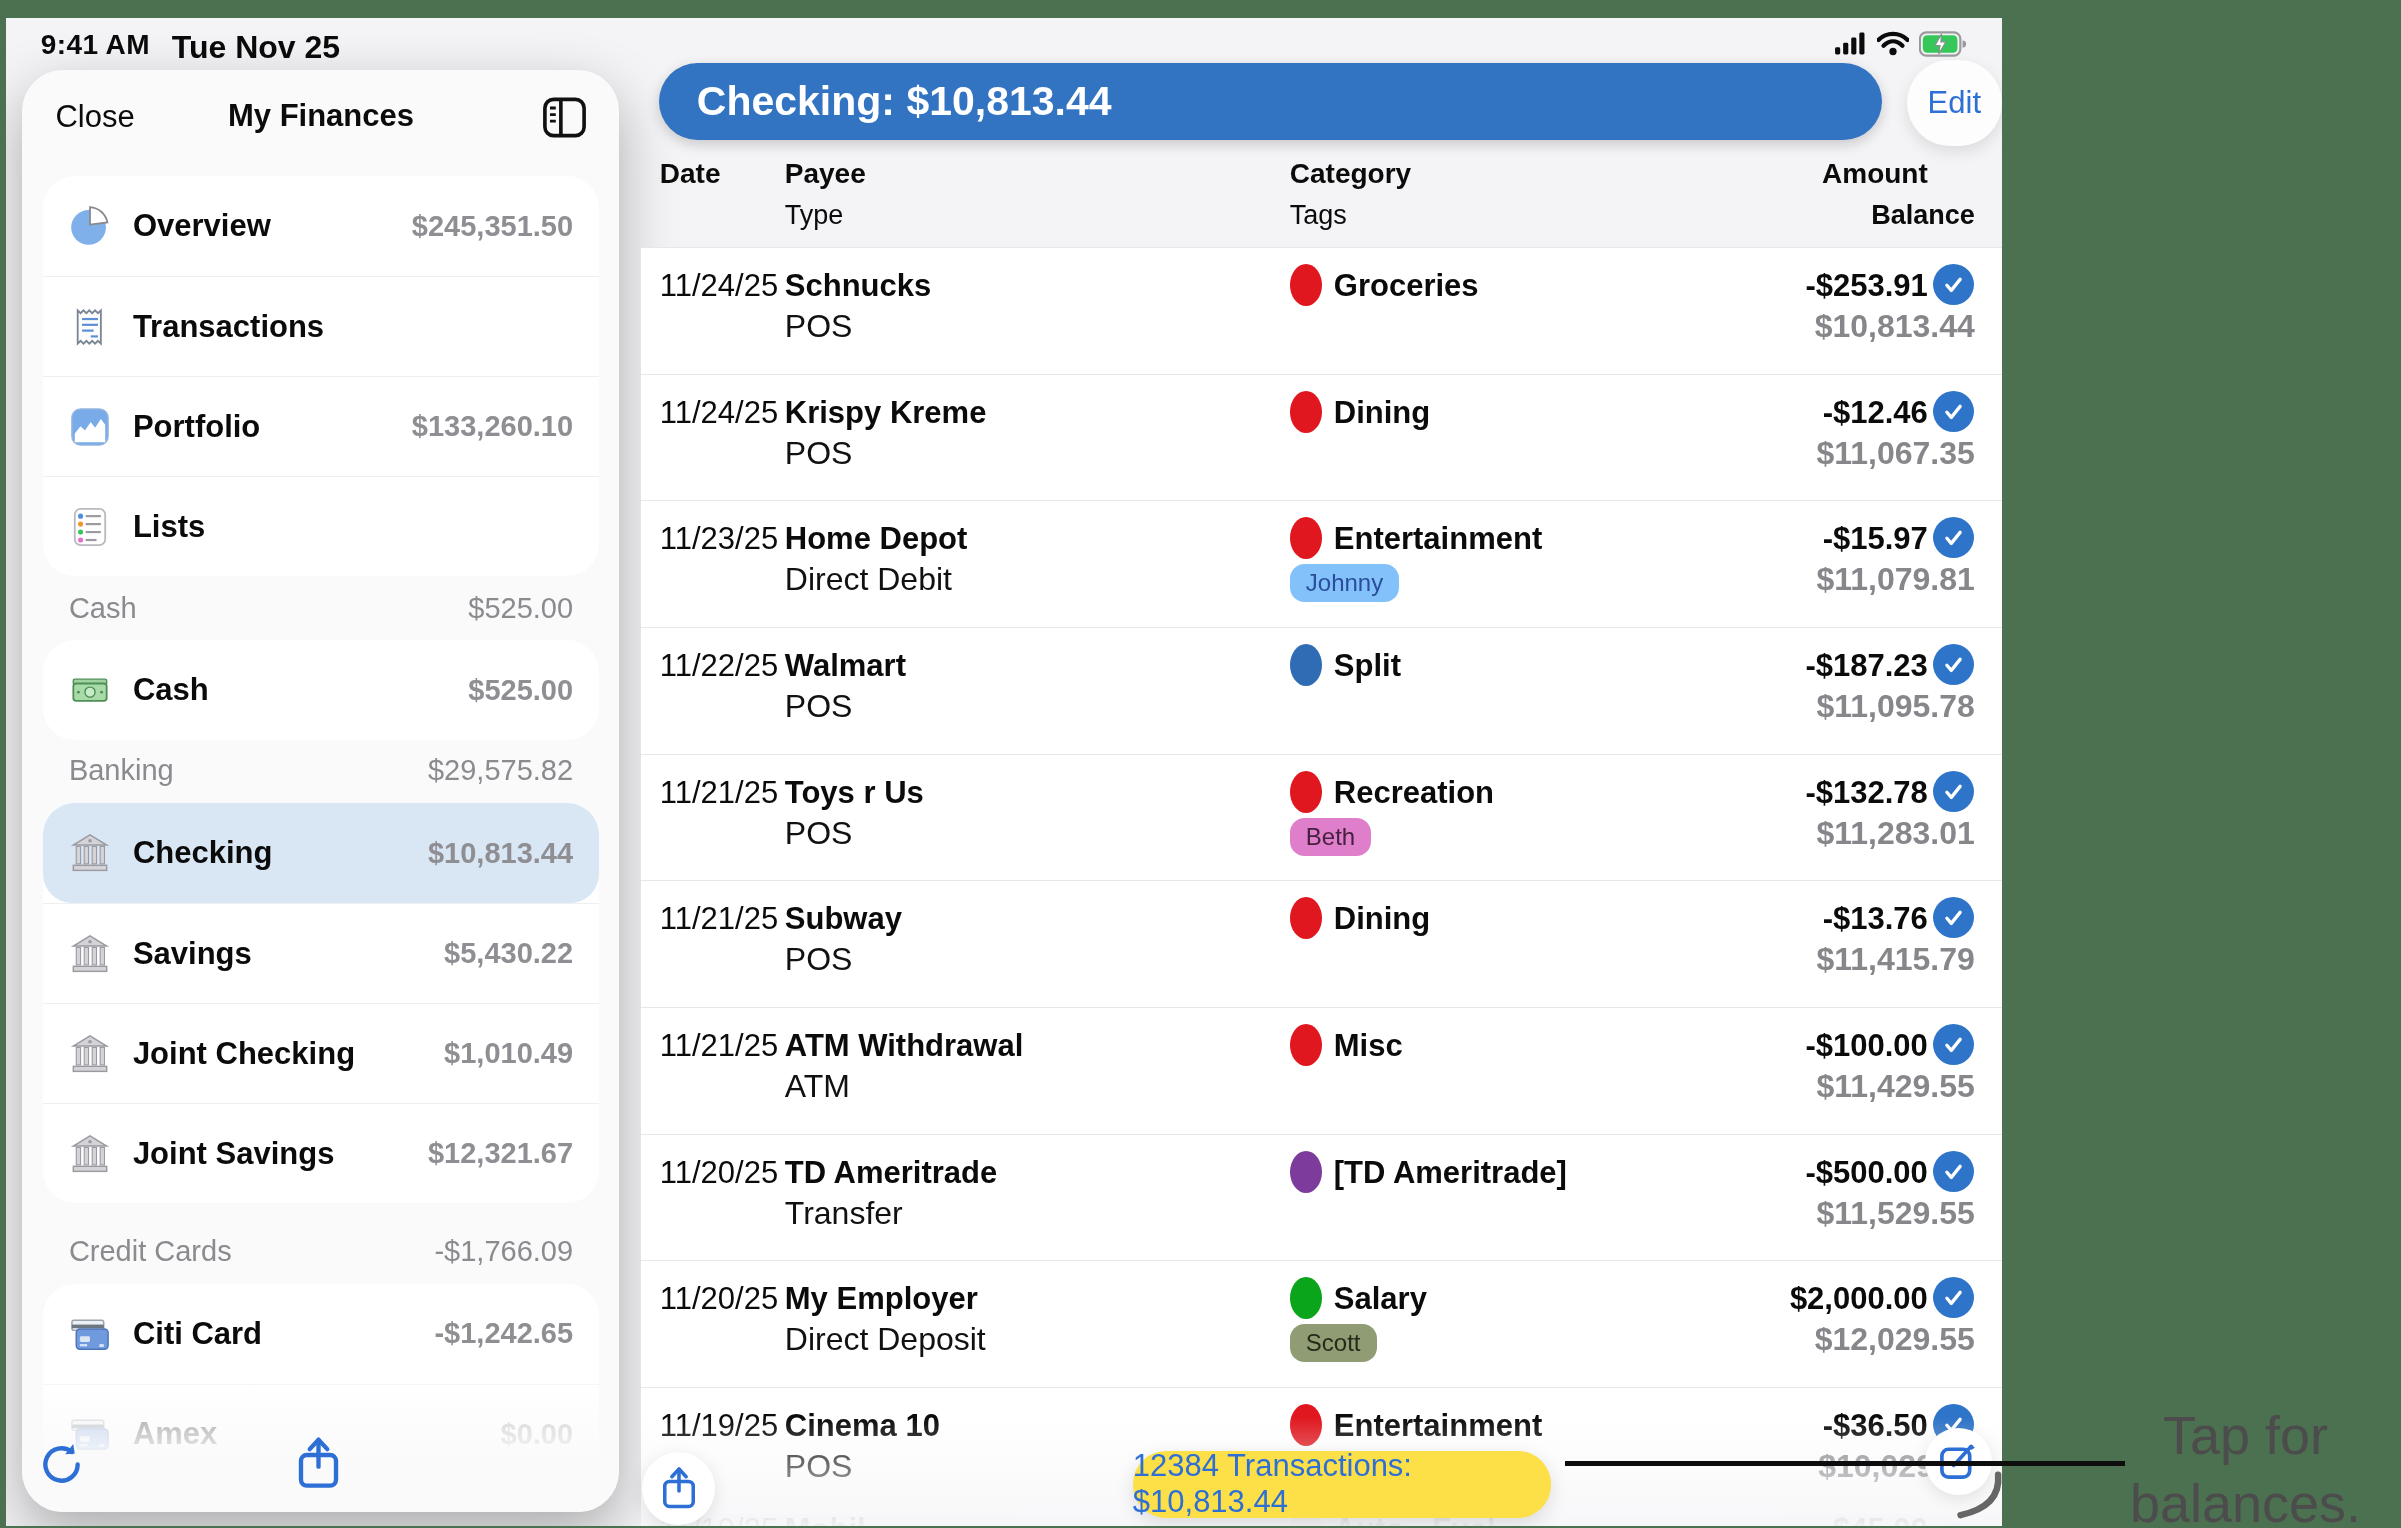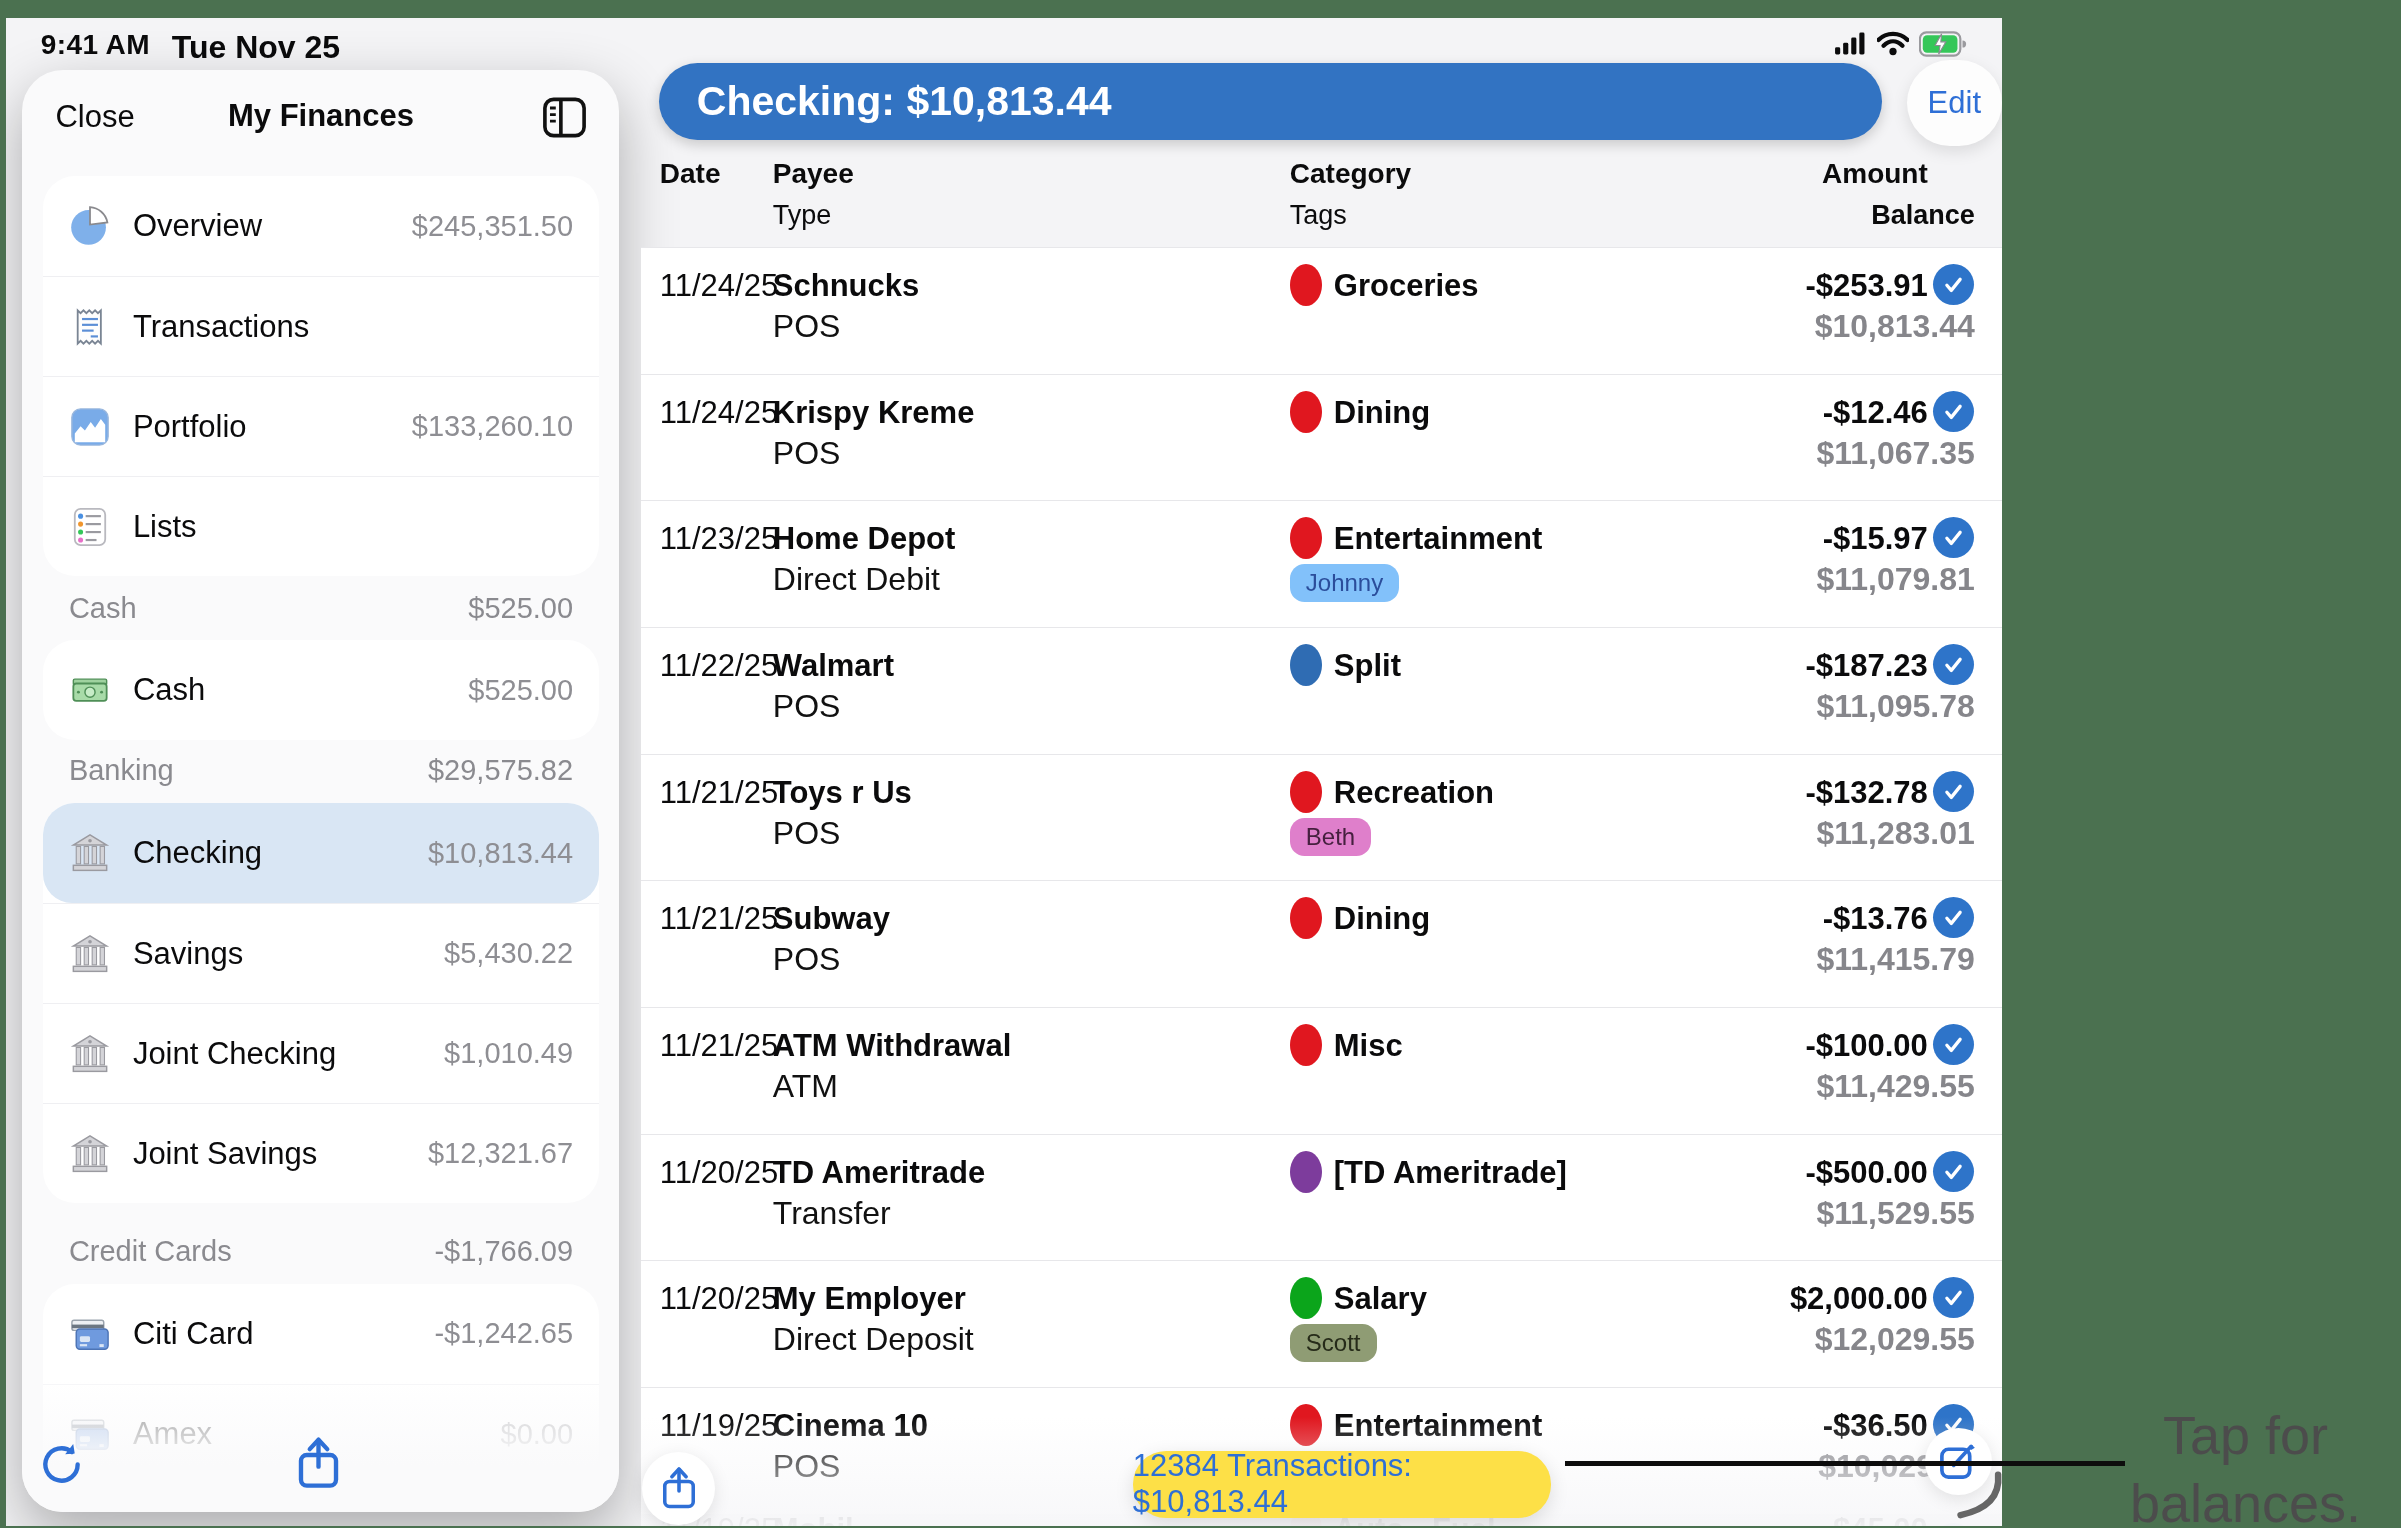--- a/index.html
+++ b/index.html
@@ -17,21 +17,21 @@
   .sidebar { position:absolute; left:16.7px; top:52px; width:597px; height:1442px; background:#fafafb;
              border-radius:41px; box-shadow:0 22px 58px rgba(0,0,0,.30); overflow:hidden; }
   .side-head { position:absolute; left:0; top:0; width:100%; height:95px; }
   .close-btn { position:absolute; left:33px; top:29px; font-size:31px; font-weight:500; }
   .side-title { position:absolute; left:0; top:28px; width:100%; text-align:center; font-size:31px; font-weight:700; }
   .toggle-btn { position:absolute; right:32px; top:25px; width:45px; height:45px; }
   .side-scroll { position:absolute; left:0; top:95px; width:100%; padding:0 20.4px; }
   .sec-label { height:41px; display:flex; align-items:center; padding:0 26px; color:#8a8a8f; font-size:29px; }
   .sec-label .amt { margin-left:auto; }
   .group-card { background:#ffffff; border-radius:32px; overflow:hidden; }
-  .acct-row { height:100px; display:flex; align-items:center; padding:0 26px; position:relative; }
+  .acct-row { height:100px; display:flex; align-items:center; padding:0 26px; position:relative;font-weight:bold; }
   .acct-row + .acct-row { border-top:1.5px solid #efeff2; }
   .acct-row.selected { background:#d9e6f4; border-radius:29px; border-top:none; }
   .acct-row .ic { width:42px; height:42px; flex:0 0 42px; }
   .acct-row .lbl { margin-left:22px; font-size:31px; color:#0b0b0c; }
   .acct-row .amt { margin-left:auto; font-size:29px; color:#8e8e93; }
   .acct-row.faded { opacity:.5; }
   .side-fade { position:absolute; left:0; bottom:0; width:100%; height:131px;
                background:linear-gradient(to bottom, rgba(250,250,251,0), #fafafb 65%); }
   .side-tools { position:absolute; left:0; bottom:11.6px; width:100%; height:65px; }
   .refresh-btn { position:absolute; left:16px; top:5.8px; width:47px; height:47px; }
@@ -41,21 +41,21 @@
   .main { position:absolute; left:635px; top:0; width:1362px; height:100%; }
   .acct-pill { position:absolute; left:18px; top:45px; width:1223px; height:77px; border-radius:39px;
                background:#3273c2; box-shadow:0 4.4px 13px rgba(0,0,0,.18); display:flex; align-items:center; }
   .acct-pill span { padding-left:38px; color:#fff; font-size:41px; font-weight:700; }
   .edit-btn { position:absolute; left:1266px; top:42px; width:95px; height:86px; border-radius:44px;
               background:#fdfdfd; box-shadow:0 5.8px 16px rgba(0,0,0,.10); display:flex; align-items:center; justify-content:center; }
   .edit-btn span { color:#2e6fd6; font-size:31px; }
 
   .th { position:absolute; font-size:28px; font-weight:700; }
   .th2 { position:absolute; font-size:27px; font-weight:400; }
-  .c-date { left:19px; } .c-payee { left:132px; } .c-cat { left:649px; }
+  .c-date { left:19px; } .c-payee { left:144px; } .c-cat { left:649px; }
   .r-amt { right:75px; text-align:right; } .r-bal { right:28px; text-align:left;font-weight:bold; }
 
   .t-row { position:absolute; left:0; width:100%; height:127px; background:#fff; border-top:1.5px solid #e7e7ea; }
   .l1 { position:absolute; top:17.5px; height:41px; display:flex; align-items:center; font-size:31px; }
   .l2 { position:absolute; top:61px; height:36px; display:flex; align-items:center; font-size:32px; }
   .t-date { font-weight:400; }
   .t-payee { font-weight:600; }
   .t-cat { font-weight:600; }
   .cat-dot { position:absolute; left:649px; top:16px; width:32px; height:42px; border-radius:50%; }
   .cat-name { left:693px; }

